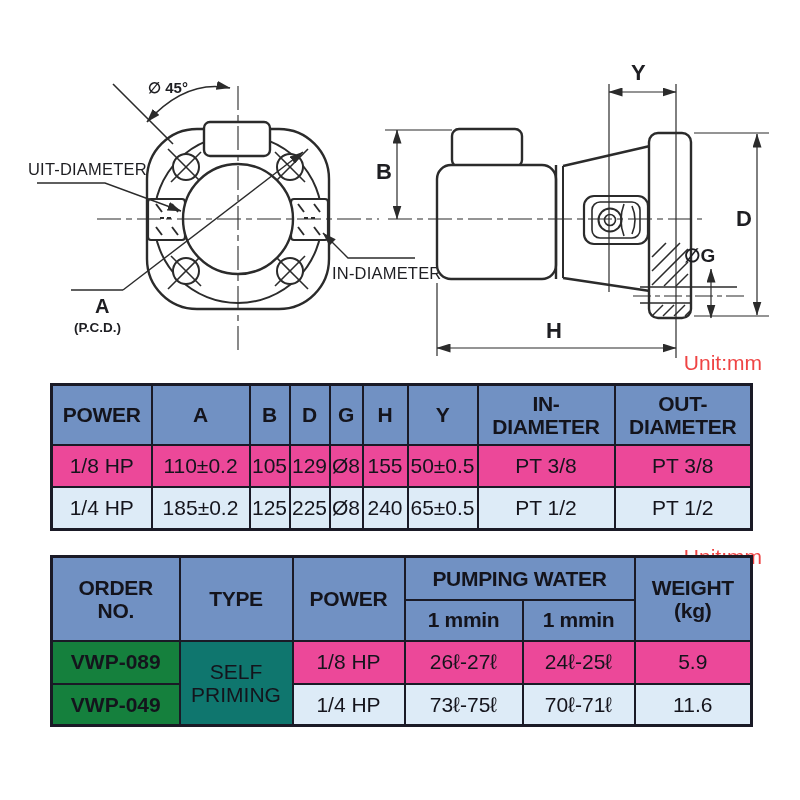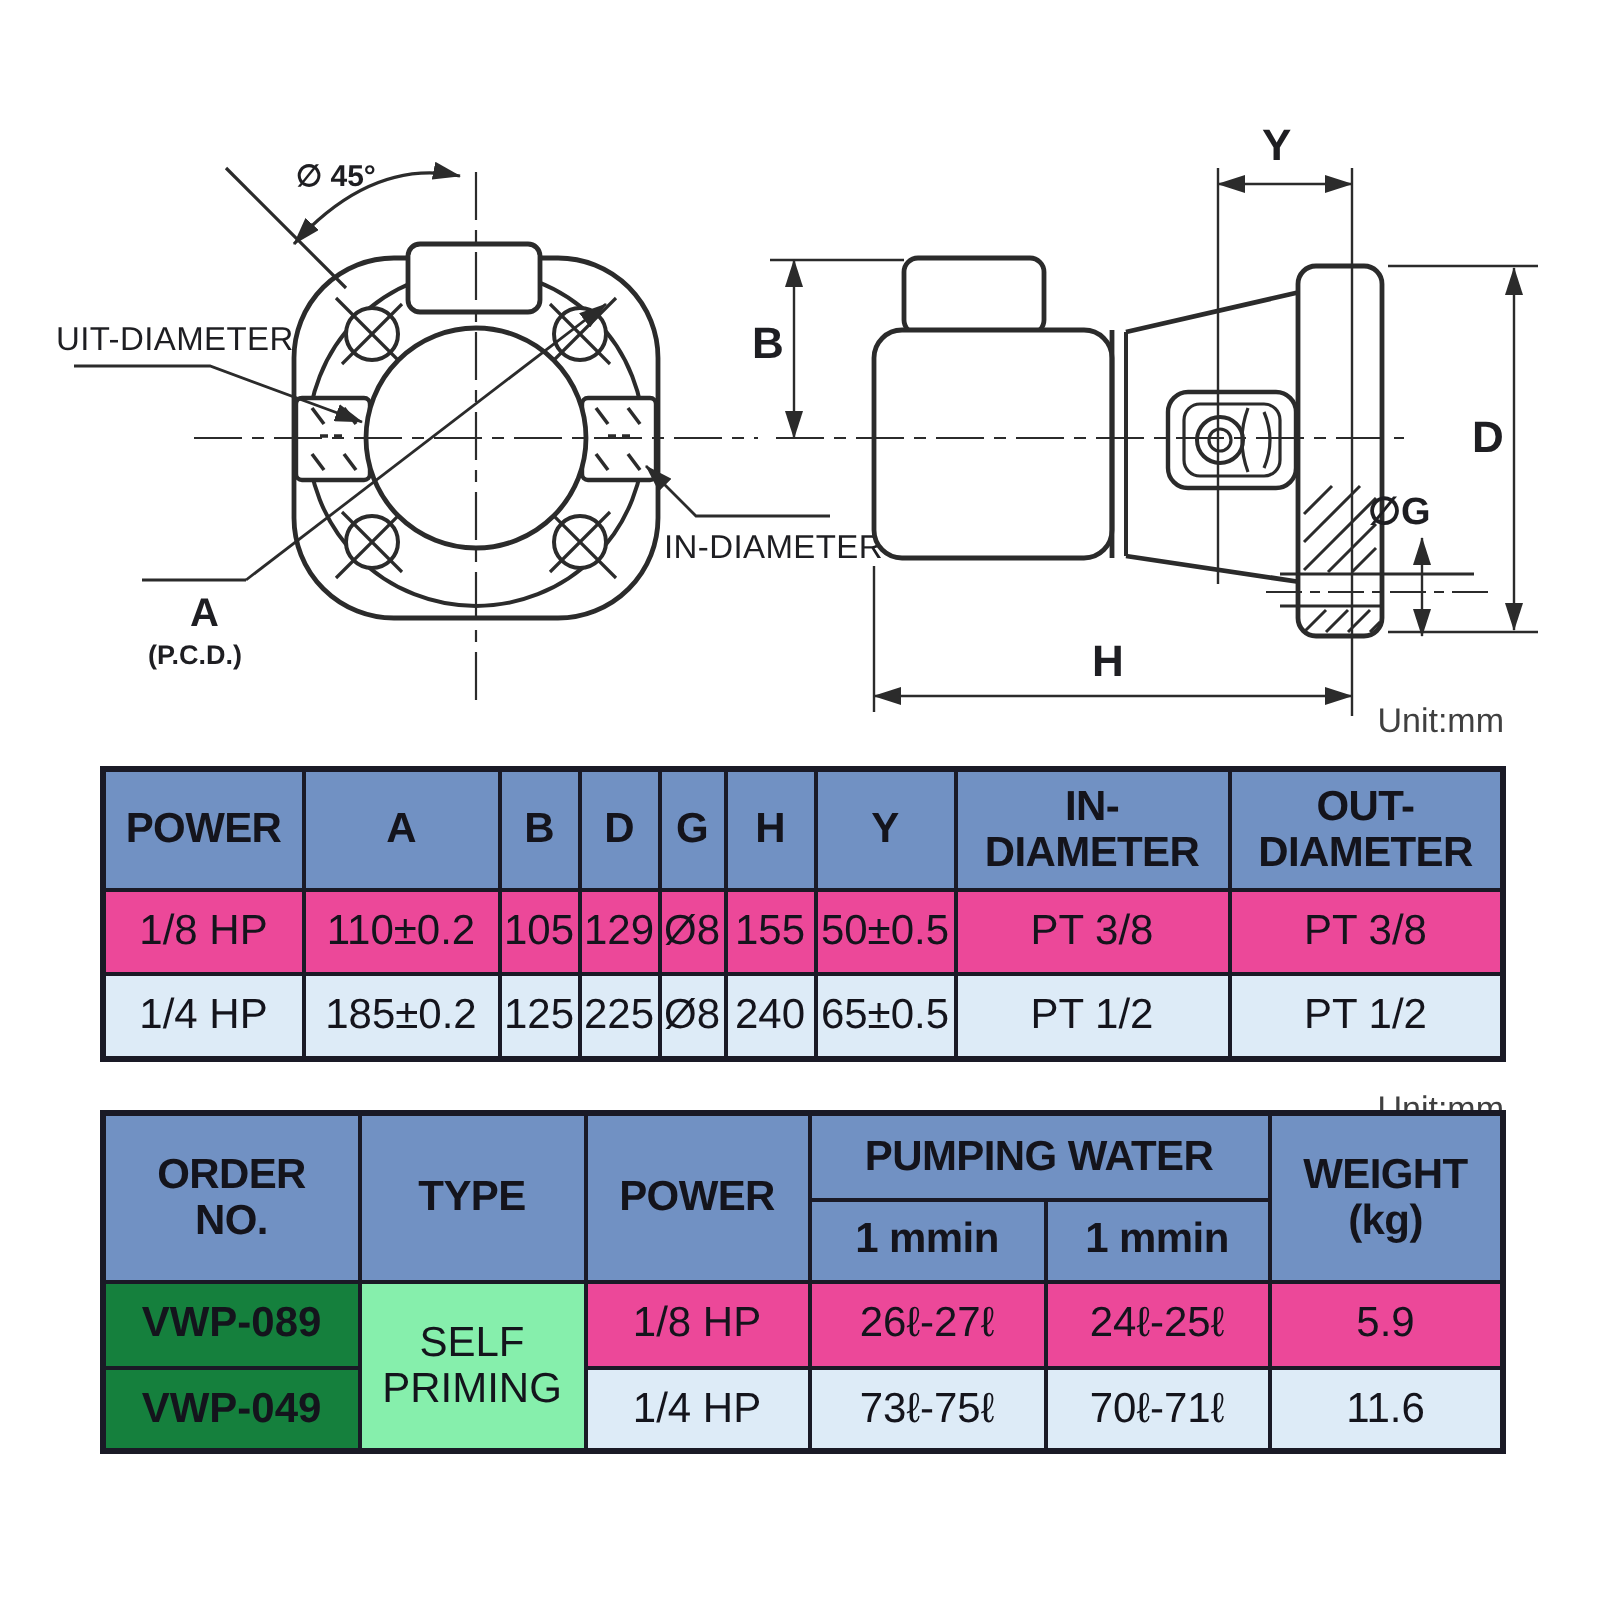--- a/index.html
+++ b/index.html
@@ -10,43 +10,43 @@
   .stage{position:absolute;inset:0;}
   svg text{font-family:"Liberation Sans", sans-serif;fill:#1e1e22;}
   .lbl{font-size:16.5px;letter-spacing:.2px;}
   .dimL{font-size:22px;font-weight:bold;}
   .ang{font-size:15px;font-weight:bold;}
   .pcdA{font-size:20px;font-weight:bold;}
   .pcdS{font-size:13.5px;font-weight:bold;}
   .gdim{font-size:19px;font-weight:bold;}
 
   .unit{
-    position:absolute;left:52px;width:700px;text-align:right;
-    font-size:17px;color:#404040;
+    position:absolute;left:62px;width:700px;text-align:right;
+    font-size:21px;color:#ef4444;
   }
   #unit1{top:351px;}
   #unit2{top:545px;}
 
   table.t{
     position:absolute;left:50px;width:700px;
     border-collapse:collapse;table-layout:fixed;
     border:3px solid #1a1a26;
   }
   #dimTable{top:383px;}
   #specTable{top:555px;}
   .t td{
     border:2px solid #1a1a26;text-align:center;vertical-align:middle;
     padding:0;font-size:21px;line-height:1.1;color:#14141c;
     overflow:hidden;
   }
   .hdr{background:#7191c3;font-weight:bold;letter-spacing:-0.3px;}
   .rowA{background:#ec4899;}
   .rowB{background:#ddebf7;}
   .peach{background:#15803d;font-weight:bold;}
-  .white{background:#86efac;margin-top:40px;}
+  .white{background:#0f766e;margin-top:40px;}
   .pre{white-space:pre-line;}
   .big{font-size:22px;}
 </style>
 </head>
 <body>
 
 <div class="stage">
 
   
   <svg width="800" height="376" viewBox="0 0 800 376">

